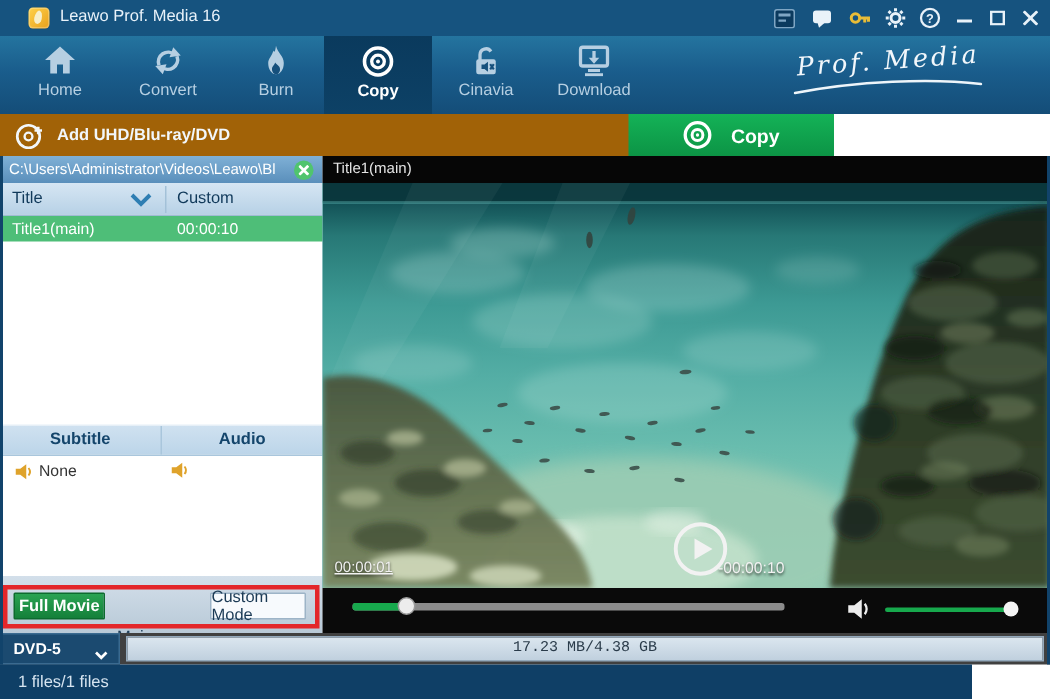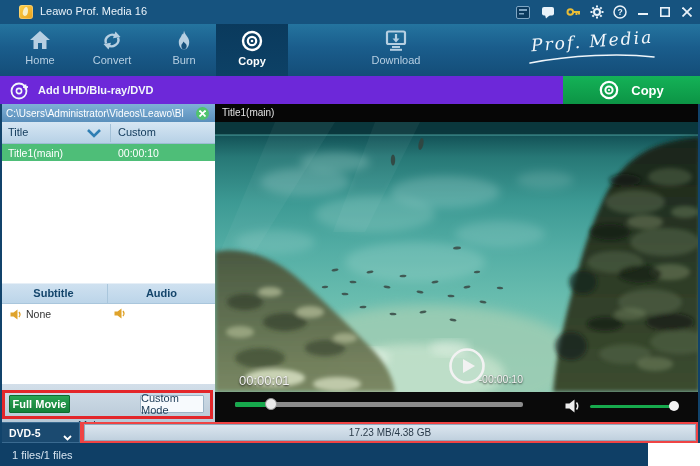--- a/index.html
+++ b/index.html
@@ -23,21 +23,21 @@
   .nav-tab { position:absolute; top:0; width:72px; height:52px; display:flex; flex-direction:column;
              align-items:center; justify-content:flex-start; padding-top:6px; color:#b6cfe2; }
   .nav-tab .nv-label { font-size:11px; margin-top:3px; }
   .nav-tab.active { background:linear-gradient(180deg,#0a3a5d,#0d4166); color:#ffffff; }
   .nav-tab.active .nv-label { font-weight:bold; }
   .brand { position:absolute; right:38px; top:7px; width:140px; text-align:center; color:#f2f7fb; }
   .brand .brand-text { font-family:"DejaVu Serif", serif; font-style:italic; font-size:17px;
             letter-spacing:2px; transform:rotate(-4deg); display:inline-block; }
 
   
-  .toolbar { position:absolute; left:0; top:76px; width:700px; height:28px; background:#6d28d9; }
+  .toolbar { position:absolute; left:0; top:76px; width:556px; height:28px; background:#a16207; }
   .add-btn { position:absolute; left:10px; top:0; height:28px; display:flex; align-items:center; gap:9px;
              color:#f2f7fb; font-size:11px; font-weight:bold; }
   .copy-big-btn { position:absolute; right:0; top:0; width:137px; height:28px;
              background:linear-gradient(180deg,#14b257,#0c9445); display:flex; align-items:center;
              justify-content:center; gap:12px; color:#fff; font-size:13px; font-weight:bold; }
 
   
   .left-panel { position:absolute; left:0; top:104px; width:215px; height:318px; background:#ffffff; }
   .source-tab { position:absolute; left:0; top:0; width:215px; height:18px;
             background:linear-gradient(180deg,#7fb0d6,#5a8fbb); display:flex; align-items:center; }
@@ -74,42 +74,42 @@
   .mode-main { left:77px; width:54px; background:#f7fafd; border:1px solid #9db4c7; color:#1b3a55;margin-top:27px; }
   .mode-custom { left:140px; width:64px; background:#f7fafd; border:1px solid #9db4c7; color:#1b3a55; }
   .annotation-box { position:absolute; left:2px; top:6px; width:211px; height:29px;
             border:3px solid #e3262a; z-index:6; pointer-events:none; }
 
   
   .player-title { position:absolute; left:215px; top:104px; width:485px; height:18px; background:#060606; }
   .player-title span { position:absolute; left:7px; top:3px; font-size:10px; color:#e3e3e3; }
   .scene { position:absolute; left:215px; top:122px; width:485px; height:270px; background:#2d8b8b; overflow:hidden; }
   .scene svg { display:block; width:485px; height:270px; }
-  .time-cur { position:absolute; left:24px; top:251px; font-size:13px; color:#f2f2f2; text-shadow:0 1px 2px rgba(0,0,0,.8); }
+  .time-cur { position:absolute; left:8px; top:251px; font-size:10px; color:#f2f2f2; text-shadow:0 1px 2px rgba(0,0,0,.8);text-decoration:underline; }
   .time-rem { position:absolute; left:252px; top:251px; width:56px; text-align:right; font-size:10.5px;
             color:#f2f2f2; text-shadow:0 1px 2px rgba(0,0,0,.8); }
   .play-btn { position:absolute; left:233px; top:225px; width:38px; height:38px; }
   .controls { position:absolute; left:215px; top:392px; width:485px; height:30px; background:#0a0a0a; }
   .seek-track { position:absolute; left:20px; top:10px; width:288px; height:5px; background:#8c8c8c; border-radius:2px; }
   .seek-fill { position:absolute; left:0; top:0; height:5px; background:#17a94d; border-radius:2px 0 0 2px; }
   .seek-handle { position:absolute; left:50px; top:6px; width:12px; height:12px; border-radius:50%;
             background:#ececec; border:1px solid #9a9a9a; }
   .vol-icon { position:absolute; left:350px; top:7px; }
   .vol-track { position:absolute; left:375px; top:13px; width:85px; height:3px; background:#17a94d; border-radius:2px; }
   .vol-handle { position:absolute; left:454px; top:9px; width:10px; height:10px; border-radius:50%; background:#f4f4f4; }
 
   
-  .capacity-row { position:absolute; left:0; top:422px; width:700px; height:21px; background:#ef4444;padding-left:45px; }
+  .capacity-row { position:absolute; left:0; top:422px; width:700px; height:21px; background:#404040;padding-left:45px; }
   .disc-select { position:absolute; left:0; top:0; width:80px; height:21px; background:#1b4a70;
             border:1px solid #3a6a90; color:#fff; font-size:10.5px; }
   .disc-select .disc-label { position:absolute; left:8px; top:4px; font-weight:bold; }
   .disc-select .dd-ic { position:absolute; right:7px; top:8px; }
   .capacity-track { position:absolute; left:84px; top:2px; width:612px; height:17px;
             background:linear-gradient(180deg,#dbe6ef,#c0d0de); border:1px solid #93a9bc;
-            display:flex; align-items:center; justify-content:center; font-size:10px; color:#2a3b4a; }
+            display:flex; align-items:center; justify-content:center; font-size:10px; color:#2a3b4a;font-family:Liberation Mono, monospace; }
   .statusbar { position:absolute; left:0; top:443px; width:648px; height:23px; background:#0f3f66; }
   .statusbar span { position:absolute; left:12px; top:6px; font-size:11px; color:#d6e4f0; }
 
   .edge { position:absolute; top:104px; width:2px; height:339px; background:#11436b; z-index:5; }
   .edge.l { left:0; } .edge.r { left:698px; }
 </style>
 </head>
 <body>
 
 <div id="app">
@@ -201,20 +201,30 @@
         </svg>
       <span class="nv-label">Convert</span>
     </div>
     <div class="nav-tab active" style="left:216px">
       <svg width="22" height="22" fill="none">
           <circle cx="11" cy="11" r="9" stroke="currentColor" stroke-width="2.4"></circle>
           <circle cx="11" cy="11" r="4.2" stroke="currentColor" stroke-width="2.2"></circle>
           <circle cx="11" cy="11" r="1.3" fill="currentColor"></circle>
         </svg>
       <span class="nv-label">Copy</span>
+    </div>
+    <div class="nav-tab" style="left:288px">
+      <svg width="22" height="21">
+          <path d="M7,10 V6.5 a4,4 0 0 1 7.3,-2.2" fill="none" stroke="currentColor" stroke-width="2.2"></path>
+          <rect x="4.5" y="9.5" width="13" height="10" rx="1.5" fill="currentColor"></rect>
+          <polygon points="8,13 10,13 12.3,11.2 12.3,17.8 10,16 8,16" fill="#16507c"></polygon>
+          <line x1="13.8" y1="12.7" x2="16.2" y2="16.2" stroke="#16507c" stroke-width="1.4"></line>
+          <line x1="16.2" y1="12.7" x2="13.8" y2="16.2" stroke="#16507c" stroke-width="1.4"></line>
+        </svg>
+      <span class="nv-label">Cinavia</span>
     </div>
     <div class="nav-tab" style="left:360px">
       <svg width="24" height="21" fill="none">
           <rect x="3" y="1.5" width="18" height="12.5" rx="1.5" stroke="currentColor" stroke-width="2.2"></rect>
           <line x1="12" y1="4" x2="12" y2="9" stroke="currentColor" stroke-width="2.2"></line>
           <polygon points="8.5,8.5 15.5,8.5 12,12.5" fill="currentColor"></polygon>
           <line x1="8" y1="17" x2="16" y2="17" stroke="currentColor" stroke-width="2"></line>
           <line x1="6" y1="19.8" x2="18" y2="19.8" stroke="currentColor" stroke-width="2"></line>
         </svg>
       <span class="nv-label">Download</span>

